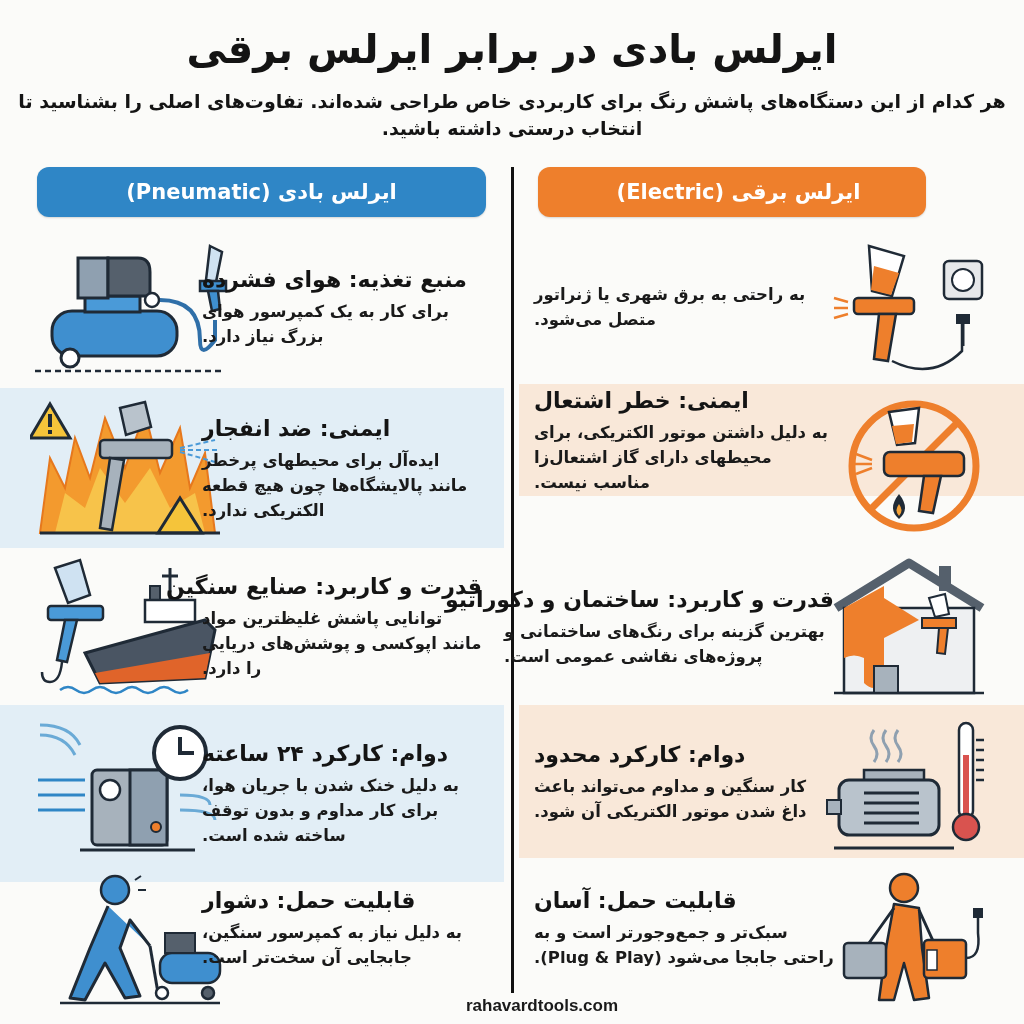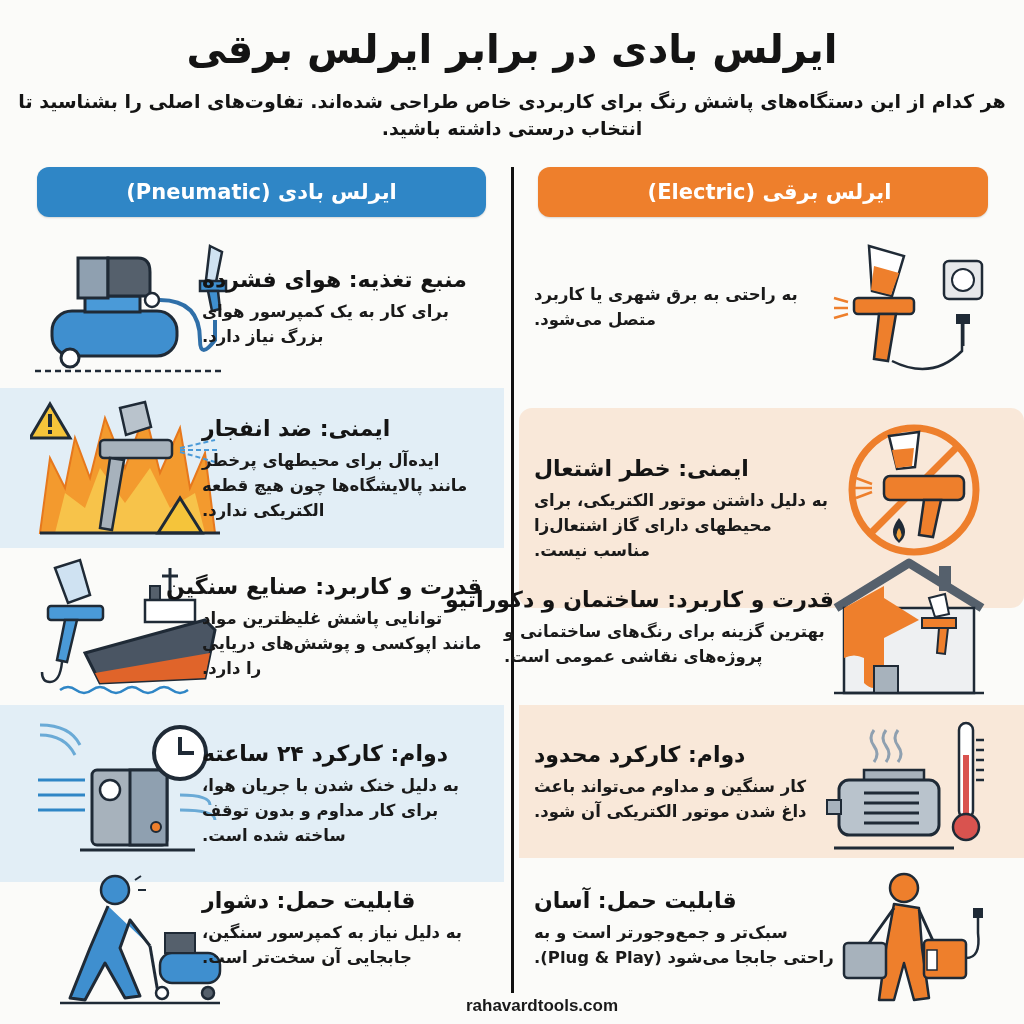--- a/index.html
+++ b/index.html
@@ -21,21 +21,21 @@
       font-size: 19px; font-weight: bold; line-height: 27px;
     }
     .col-header {
       position: absolute; top: 167px; height: 50px;
       border-radius: 12px; color: #fff;
       display: flex; align-items: center; justify-content: center;
       direction: rtl; font-size: 21px; font-weight: bold;
       box-shadow: 0 1px 2px rgba(0,0,0,0.15);
     }
     .col-header.pneumatic { left: 37px; width: 449px; background: #2f86c6; }
-    .col-header.electric { left: 538px; width: 450px; background: #ee7f2c; padding-left: 13px; }
+    .col-header.electric { left: 538px; width: 388px; background: #ee7f2c; padding-left: 13px; }
     .divider {
       position: absolute; left: 511px; top: 167px; width: 3px; height: 826px;
       background: #111;
     }
     .row {
       position: absolute; height: 160px;
       display: flex; align-items: center;
     }
     .row.left { left: 0; width: 504px; }
     .row.right { left: 519px; width: 505px; }
@@ -188,25 +188,25 @@
       <path d="M55 78 l-5 45 l14 2 l8 -47z" fill="#ee7f2c" stroke="#1f2a36" stroke-width="2.5"></path>
       <path d="M10 62 l14 4 M10 72 l14 0 M10 82 l14 -4" stroke="#ee7f2c" stroke-width="2.5"></path>
       <path d="M68 125 q40 20 70 -10 v-30" fill="none" stroke="#1f2a36" stroke-width="2.5"></path>
       <rect x="120" y="25" width="38" height="38" rx="5" fill="#e6e8ea" stroke="#1f2a36" stroke-width="2.5"></rect>
       <circle cx="139" cy="44" r="11" fill="#fff" stroke="#1f2a36" stroke-width="2"></circle>
       <path d="M132 78 h14 v10 h-14z" fill="#1f2a36"></path>
       <line x1="139" y1="88" x2="139" y2="110" stroke="#1f2a36" stroke-width="3"></line>
     </svg>
   </div>
   <div class="text-block">
-    <div class="desc">به راحتی به برق شهری یا کاربرد متصل می‌شود.</div>
-  </div>
-</div>
-
-<div class="row right tint-orange" style="top:408px;height:200px;border-radius:13px;">
+    <div class="desc">به راحتی به برق شهری یا ژنراتور متصل می‌شود.</div>
+  </div>
+</div>
+
+<div class="row right tint-orange" style="top:384px;height:112px;">
   <div class="icon-box">
     <svg viewBox="0 0 170 140">
       <circle cx="90" cy="72" r="62" fill="none" stroke="#ee7f2c" stroke-width="7"></circle>
       <line x1="134" y1="28" x2="46" y2="116" stroke="#ee7f2c" stroke-width="7"></line>
       <path d="M65 18 l30 -4 l-4 35 l-18 2z" fill="#fff" stroke="#1f2a36" stroke-width="2.5"></path>
       <path d="M68 32 l22 -2 l-2 18 l-16 2z" fill="#ee7f2c"></path>
       <rect x="60" y="58" width="80" height="24" rx="6" fill="#ee7f2c" stroke="#1f2a36" stroke-width="2.5"></rect>
       <path d="M100 82 l-5 35 l14 2 l8 -37z" fill="#ee7f2c" stroke="#1f2a36" stroke-width="2.5"></path>
       <path d="M75 100 q-12 15 0 25 q12 -10 0 -25z" fill="#1f2a36"></path>
       <path d="M75 110 q-5 7 0 12 q5 -5 0 -12z" fill="#f5a33a"></path>

